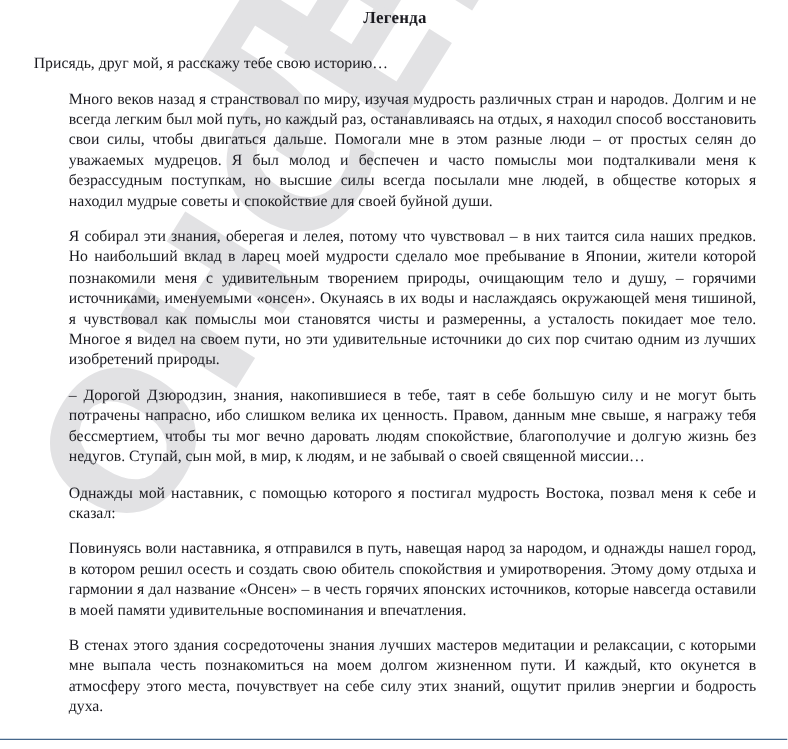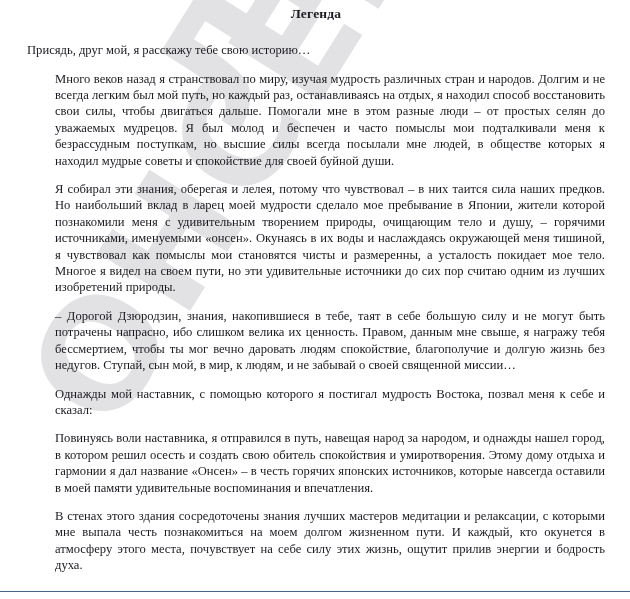--- a/index.html
+++ b/index.html
@@ -116,19 +116,19 @@
 
   <div id="content">
     <h1 id="doc-title">Легенда</h1>
     <div id="para-list">
         <p class="para">Присядь, друг мой, я расскажу тебе свою историю…</p>
         <p class="para">Много веков назад я странствовал по миру, изучая мудрость различных стран и народов. Долгим и не всегда легким был мой путь, но каждый раз, останавливаясь на отдых, я находил способ восстановить свои силы, чтобы двигаться дальше. Помогали мне в этом разные люди – от простых селян до уважаемых мудрецов. Я был молод и беспечен и часто помыслы мои подталкивали меня к безрассудным поступкам, но высшие силы всегда посылали мне людей, в обществе которых я находил мудрые советы и спокойствие для своей буйной души.</p>
         <p class="para">Я собирал эти знания, оберегая и лелея, потому что чувствовал – в них таится сила наших предков. Но наибольший вклад в ларец моей мудрости сделало мое пребывание в Японии, жители которой познакомили меня с удивительным творением природы, очищающим тело и душу, – горячими источниками, именуемыми «онсен». Окунаясь в их воды и наслаждаясь окружающей меня тишиной, я чувствовал как помыслы мои становятся чисты и размеренны, а усталость покидает мое тело. Многое я видел на своем пути, но эти удивительные источники до сих пор считаю одним из лучших изобретений природы.</p>
         <p class="para">– Дорогой Дзюродзин, знания, накопившиеся в тебе, таят в себе большую силу и не могут быть потрачены напрасно, ибо слишком велика их ценность. Правом, данным мне свыше, я награжу тебя бессмертием, чтобы ты мог вечно даровать людям спокойствие, благополучие и долгую жизнь без недугов. Ступай, сын мой, в мир, к людям, и не забывай о своей священной миссии…</p>
         <p class="para">Однажды мой наставник, с помощью которого я постигал мудрость Востока,  позвал меня к себе и сказал:</p>
         <p class="para">Повинуясь воли наставника, я отправился в путь, навещая народ за народом, и однажды нашел город, в котором решил осесть и создать свою обитель спокойствия и умиротворения. Этому дому отдыха и гармонии я дал название «Онсен» – в честь горячих японских источников, которые навсегда оставили в моей памяти удивительные воспоминания и впечатления.</p>
-        <p class="para">В стенах этого здания сосредоточены знания лучших мастеров медитации и релаксации, с которыми мне выпала честь познакомиться на моем долгом жизненном пути. И каждый, кто окунется в атмосферу этого места, почувствует на себе силу этих жизнь, ощутит прилив энергии и бодрость духа.</p>
+        <p class="para">В стенах этого здания сосредоточены знания лучших мастеров медитации и релаксации, с которыми мне выпала честь познакомиться на моем долгом жизненном пути. И каждый, кто окунется в атмосферу этого места, почувствует на себе силу этих знаний, ощутит прилив энергии и бодрость духа.</p>
       </div>
   </div>
 
   <div id="bottom-rule"></div>
 
 </div>
 
 </body></html>

